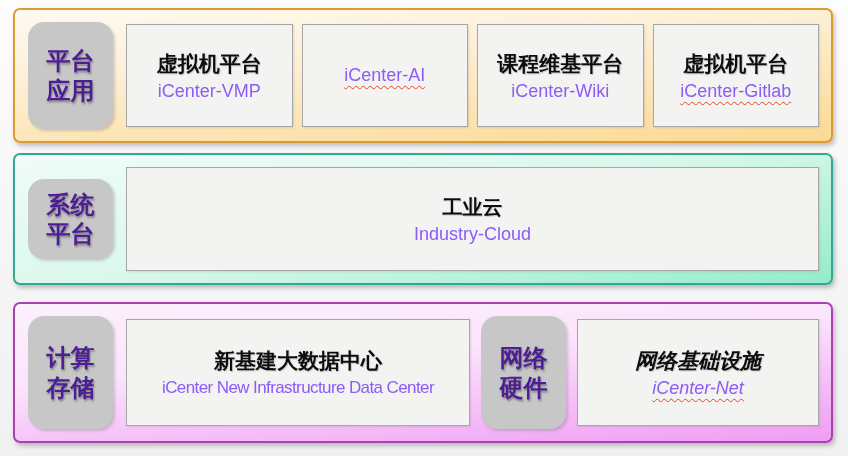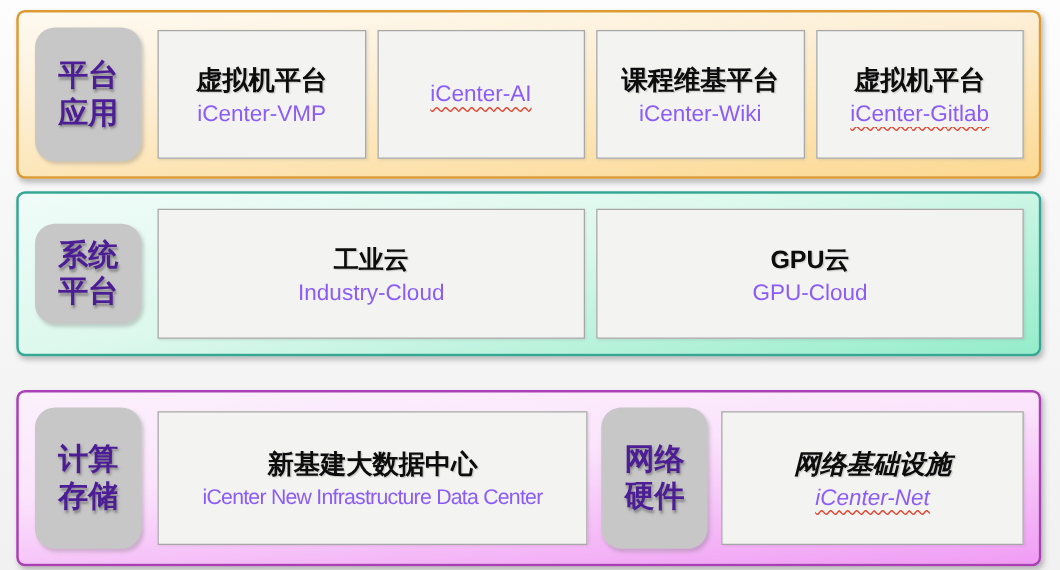--- a/index.html
+++ b/index.html
@@ -29,21 +29,21 @@
     top: 8px; height: 135px;
     border: 2px solid #dd9a33;
     background: linear-gradient(175deg, #fefaf1 0%, #fdf0d8 35%, #fcd992 100%);
   }
   .band-system {
     top: 153px; height: 132px;
     border: 2px solid #35a893;
     background: linear-gradient(168deg, #f0fcf8 0%, #dcf8ed 45%, #94edca 100%);
   }
   .band-infra {
-    top: 312px; height: 141px;
+    top: 302px; height: 141px;
     border: 2px solid #ab3fb5;
     background: linear-gradient(175deg, #fcf1fd 0%, #fbe4fc 40%, #f09cf4 100%);
   }
   .band-label {
     flex: 0 0 85px;
     height: 107px;
     margin-right: 4px;
     background: #c7c7c7;
     border-radius: 16px;
     display: flex;
@@ -132,24 +132,20 @@
   </div>
 
   <div class="band band-system">
     <div class="band-label">
       <span class="label-text">系统平台</span>
     </div>
     <div class="card">
       <div class="card-title">工业云</div>
       <div class="card-subtitle">Industry-Cloud</div>
     </div>
-    <div class="card">
-      <div class="card-title">GPU云</div>
-      <div class="card-subtitle">GPU-Cloud</div>
-    </div>
   </div>
 
   <div class="band band-infra">
     <div class="band-label">
       <span class="label-text">计算存储</span>
     </div>
     <div class="card wide">
       <div class="card-title">新基建大数据中心</div>
       <div class="card-subtitle condensed">iCenter New Infrastructure Data Center</div>
     </div>

